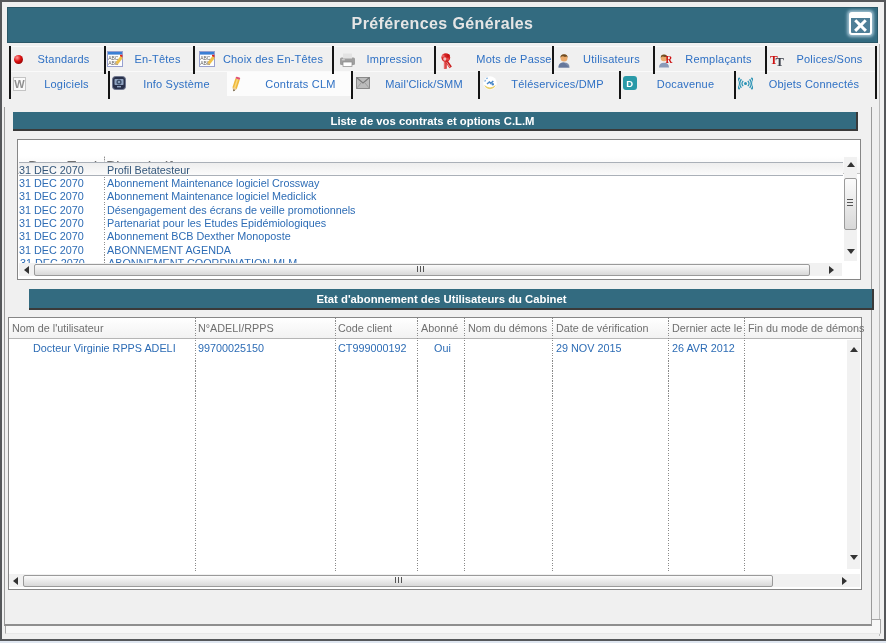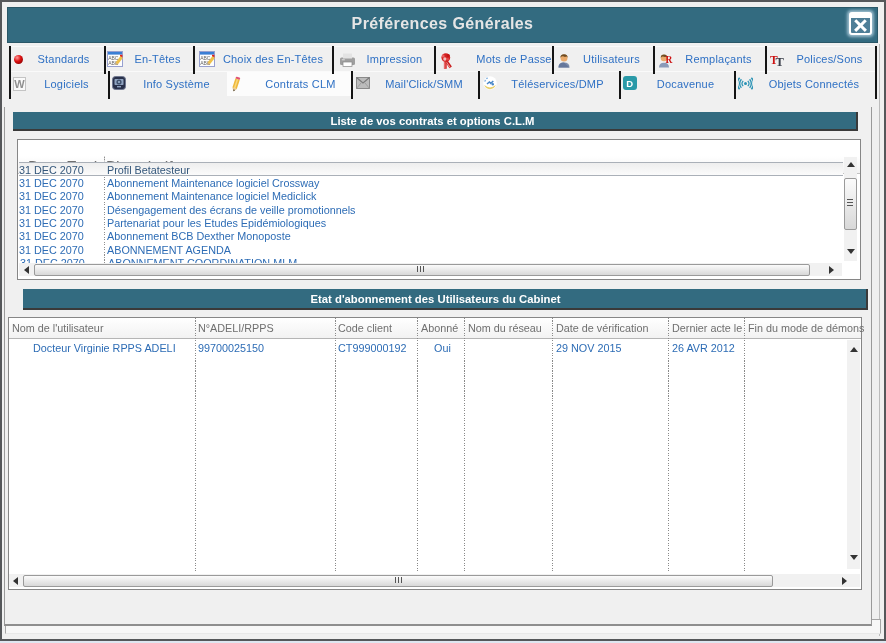--- a/index.html
+++ b/index.html
@@ -282,29 +282,29 @@
         <div class="arrow" style="left:3px;top:92px;border-left:4px solid transparent;border-right:4px solid transparent;border-top:5px solid #333;"></div>
       </div>
       <div class="sb-track" style="left:1px;top:123px;width:823px;height:13px;">
         <div class="arrow" style="left:5px;top:3px;border-top:4px solid transparent;border-bottom:4px solid transparent;border-right:5px solid #333;"></div>
         <div class="sb-thumb" style="left:15px;top:1px;width:774px;height:10px;"></div>
         <div style="position:absolute;left:398px;top:3px;width:1px;height:6px;background:#555;box-shadow:3px 0 0 #555,6px 0 0 #555;"></div>
         <div class="arrow" style="left:810px;top:3px;border-top:4px solid transparent;border-bottom:4px solid transparent;border-left:5px solid #333;"></div>
       </div>
     </div>
 
-    <div class="tealhdr" style="left:18px;top:182px;width:845px;height:21px;line-height:21px;padding-right:18px;box-sizing:border-box;">Etat d'abonnement des Utilisateurs du Cabinet</div>
+    <div class="tealhdr" style="left:24px;top:182px;width:845px;height:21px;line-height:21px;padding-right:18px;box-sizing:border-box;">Etat d'abonnement des Utilisateurs du Cabinet</div>
 
     <div class="panel2">
       <div class="p2hdr">
         <span style="left:3px;">Nom de l'utilisateur</span>
         <span style="left:189px;">N°ADELI/RPPS</span>
         <span style="left:329px;">Code client</span>
         <span style="left:412px;">Abonné</span>
-        <span style="left:459px;">Nom du réseau</span>
+        <span style="left:459px;">Nom du démons</span>
         <span style="left:547px;">Date de vérification</span>
         <span style="left:663px;">Dernier acte le</span>
         <span style="left:739px;">Fin du mode de démons</span>
       </div>
       <div class="dashcol" style="left:186px;height:253px;"></div>
       <div class="dashcol" style="left:326px;height:253px;"></div>
       <div class="dashcol" style="left:408px;height:253px;"></div>
       <div class="dashcol" style="left:455px;height:253px;"></div>
       <div class="dashcol" style="left:543px;height:253px;"></div>
       <div class="dashcol" style="left:659px;height:253px;"></div>

